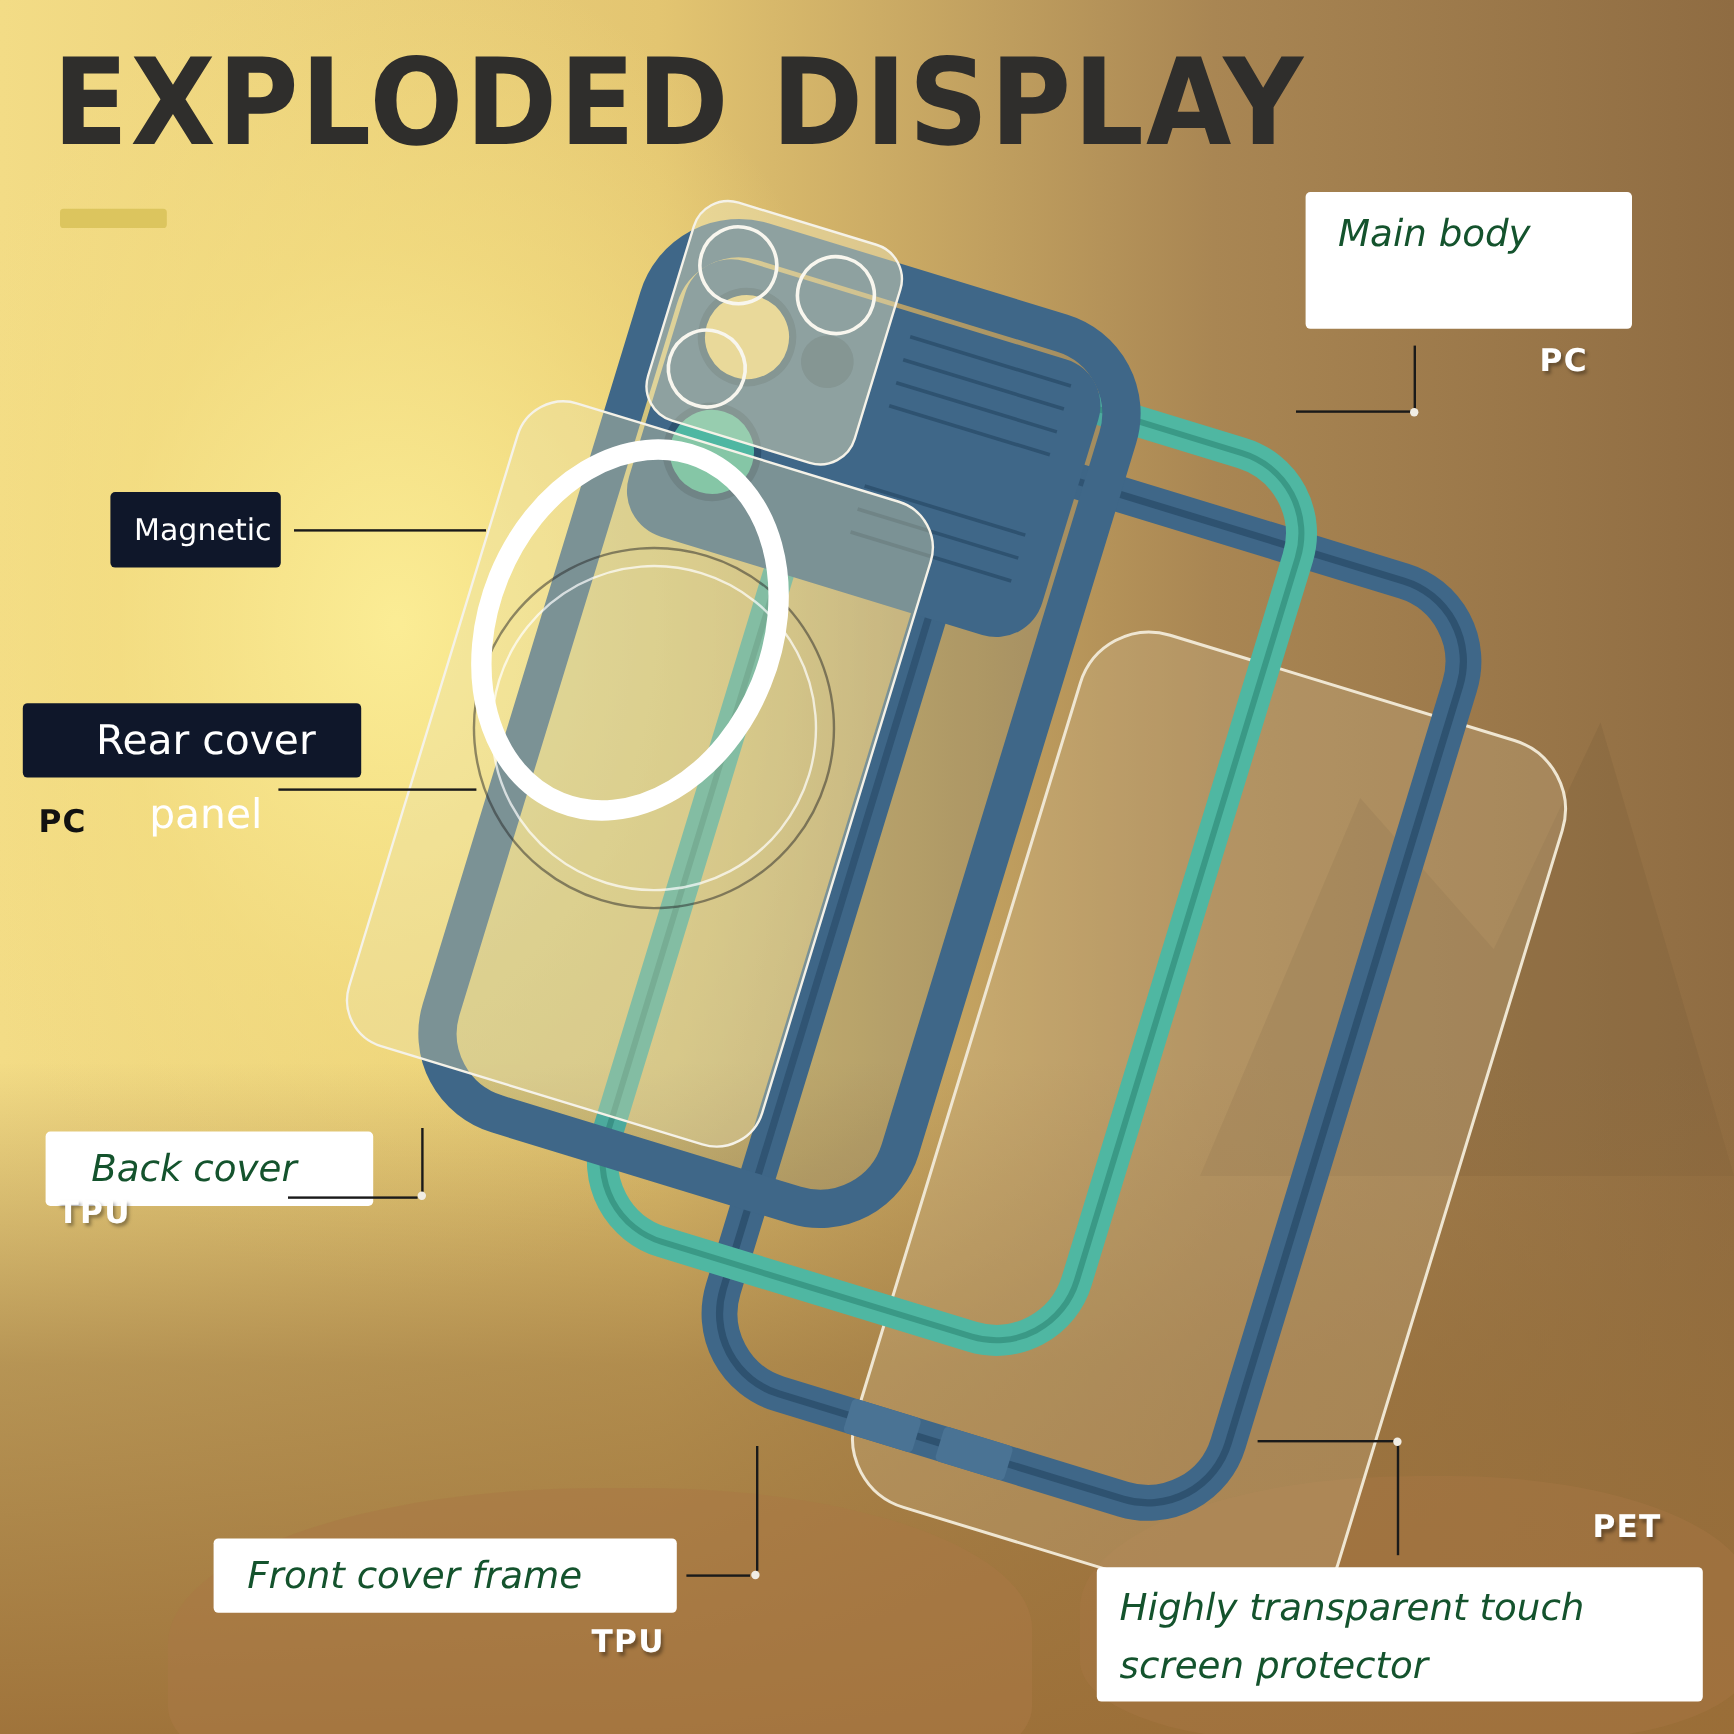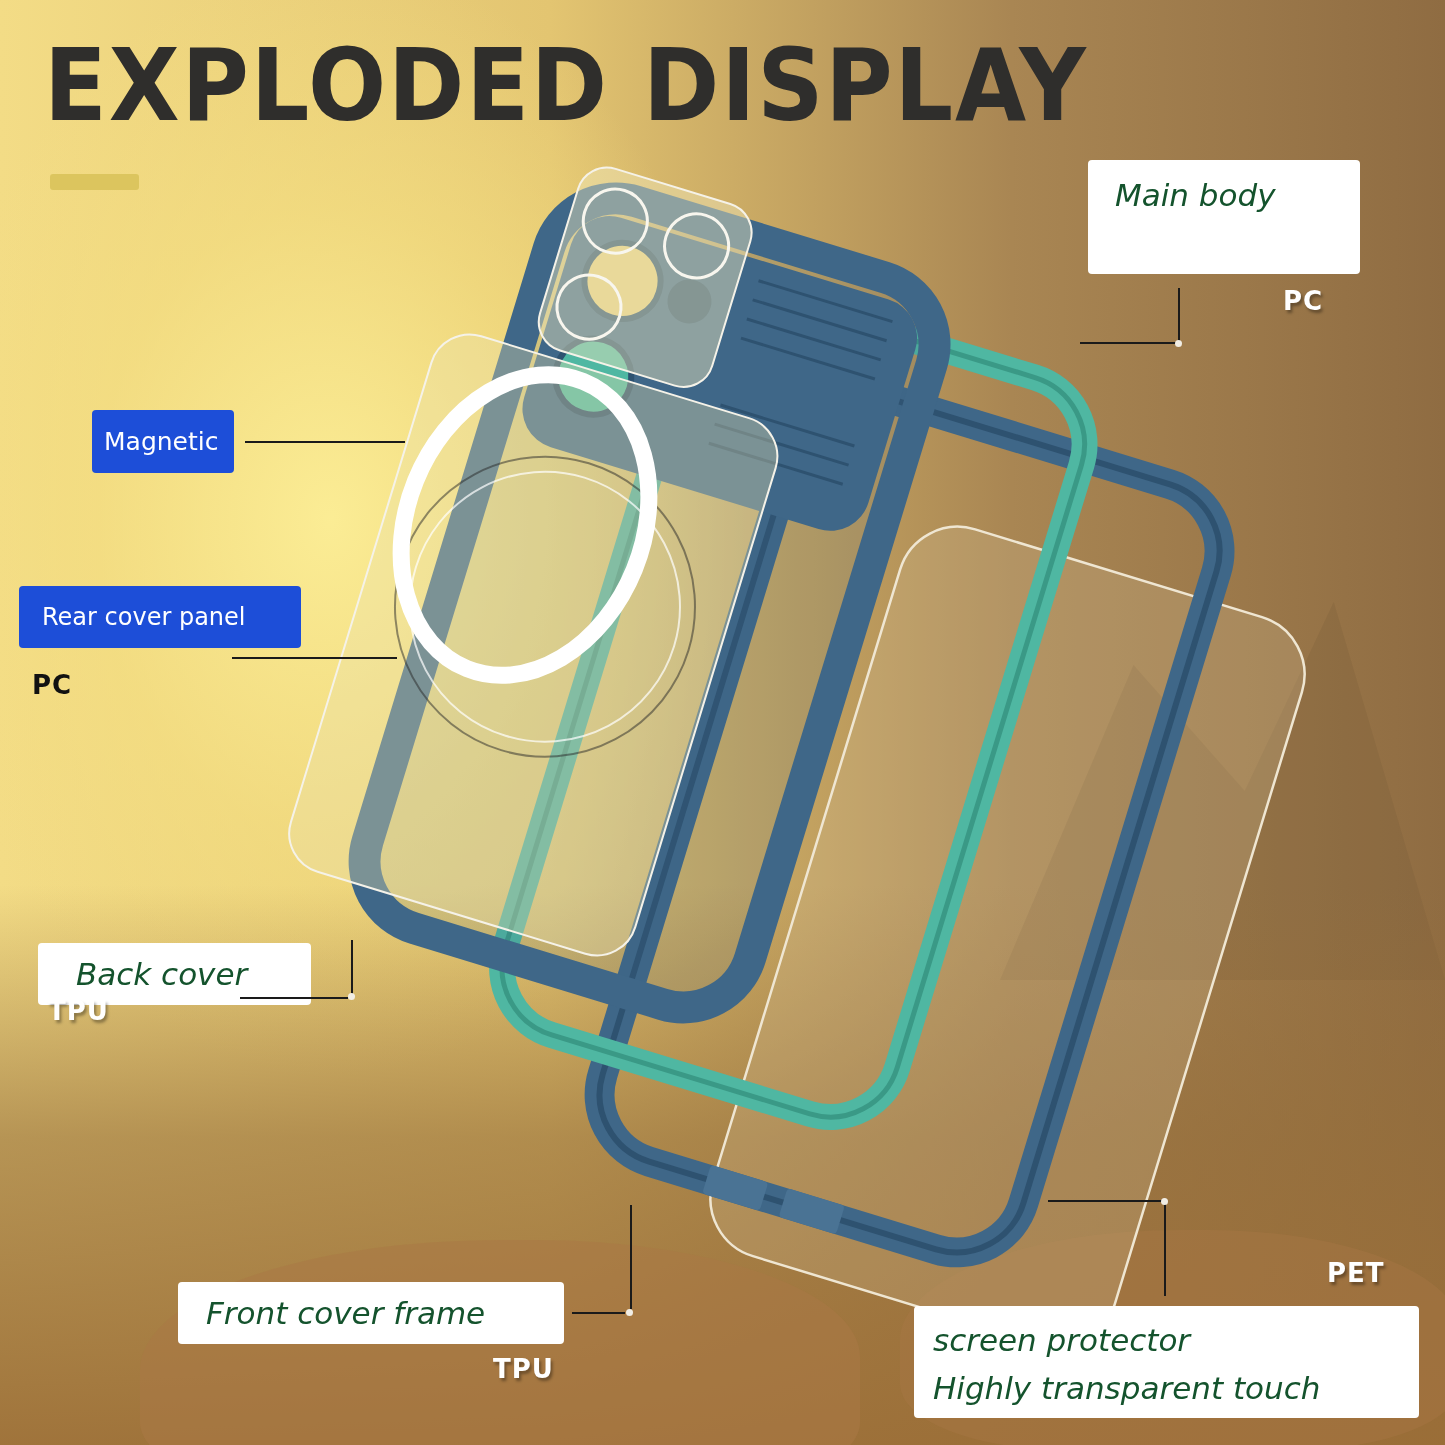--- a/index.html
+++ b/index.html
@@ -10,21 +10,21 @@
       linear-gradient(90deg, #f3dc86 0%, #e3c571 38%, #a98653 70%, #8f6c42 100%);
   }
   .bg-bottom{position:absolute;left:0;right:0;bottom:0;height:560px;
     background:linear-gradient(180deg, rgba(140,105,60,0) 0%, rgba(150,110,58,0.65) 45%, rgba(155,110,55,0.95) 100%);}
   .rock{position:absolute;border-radius:50% 45% 30% 30%;background:rgba(170,120,70,0.55);}
   .mountain{position:absolute;background:rgba(120,90,55,0.25);clip-path:polygon(0 100%,30% 25%,55% 55%,75% 10%,100% 100%);}
   .title{position:absolute;left:44px;top:36px;font-family:"DejaVu Sans",sans-serif;font-weight:bold;font-size:100px;letter-spacing:2px;color:#2f2e2c;line-height:1;transform:scaleX(0.92);transform-origin:left top;}
   .title-bar{position:absolute;left:50px;top:174px;width:89px;height:16px;border-radius:3px;background:#dcc55e;}
   .label{position:absolute;border-radius:4px;font-family:"DejaVu Sans",sans-serif;box-sizing:border-box;}
   .label.white{background:#ffffff;color:#14532d;font-style:italic;}
-  .label.dark{background:#1d4ed8;color:#ffffff;}
+  .label.dark{background:#0f172a;color:#ffffff;text-align:center;}
   .mat{position:absolute;font-family:"DejaVu Sans",sans-serif;font-weight:bold;font-size:26px;letter-spacing:1px;}
   .mat.light{color:#ffffff;text-shadow:2px 3px 3px rgba(0,0,0,0.35);}
   .mat.darktxt{color:#111111;}
   .line{position:absolute;background:#1a1a1a;}
   .dot{position:absolute;width:7px;height:7px;border-radius:50%;background:#f1ede4;}
   svg.product{position:absolute;left:0;top:0;}
 </style>
 </head>
 <body>
 
@@ -94,21 +94,21 @@
 <div class="mat light" style="left:1283px;top:286px;">PC</div>
 <div class="line" style="left:1178px;top:288px;width:2px;height:54px;"></div>
 <div class="line" style="left:1080px;top:342px;width:96px;height:2px;"></div>
 <div class="dot" style="left:1175px;top:340px;"></div>
 
 <div class="label dark" style="left:92px;top:410px;width:142px;height:63px;padding:0 0 0 12px;font-size:25px;line-height:63px;">
   <span>Magnetic</span>
 </div>
 <div class="line" style="left:245px;top:441px;width:160px;height:2px;"></div>
 
-<div class="label dark" style="left:19px;top:586px;width:282px;height:62px;padding:0 0 0 23px;font-size:24px;line-height:62px;">
+<div class="label dark" style="left:19px;top:586px;width:282px;height:62px;padding:0 0 0 23px;font-size:34px;line-height:62px;">
   <span>Rear cover panel</span>
 </div>
 <div class="mat darktxt" style="left:32px;top:670px;">PC</div>
 <div class="line" style="left:232px;top:657px;width:165px;height:2px;"></div>
 
 <div class="label white" style="left:38px;top:926px;width:273px;height:62px;padding:0 0 0 38px;font-size:31px;line-height:62px;margin-top:17px;">
   <span>Back cover</span>
 </div>
 <div class="mat light" style="left:48px;top:996px;">TPU</div>
 <div class="line" style="left:240px;top:997px;width:108px;height:2px;"></div>
@@ -117,19 +117,19 @@
 
 <div class="label white" style="left:178px;top:1282px;width:386px;height:62px;padding:0 0 0 28px;font-size:31px;line-height:62px;">
   <span>Front cover frame</span>
 </div>
 <div class="mat light" style="left:493px;top:1354px;">TPU</div>
 <div class="line" style="left:572px;top:1312px;width:53px;height:2px;"></div>
 <div class="line" style="left:630px;top:1205px;width:2px;height:104px;"></div>
 <div class="dot" style="left:626px;top:1309px;"></div>
 
 <div class="label white" style="left:914px;top:1306px;width:505px;height:112px;padding:10px 0 0 19px;font-size:31px;line-height:48px;">
+  <div>Highly transparent touch</div>
   <div>screen protector</div>
-  <div>Highly transparent touch</div>
 </div>
 <div class="mat light" style="left:1327px;top:1258px;">PET</div>
 <div class="line" style="left:1048px;top:1200px;width:114px;height:2px;"></div>
 <div class="line" style="left:1164px;top:1203px;width:2px;height:93px;"></div>
 <div class="dot" style="left:1161px;top:1198px;"></div>
 
 </body></html>

